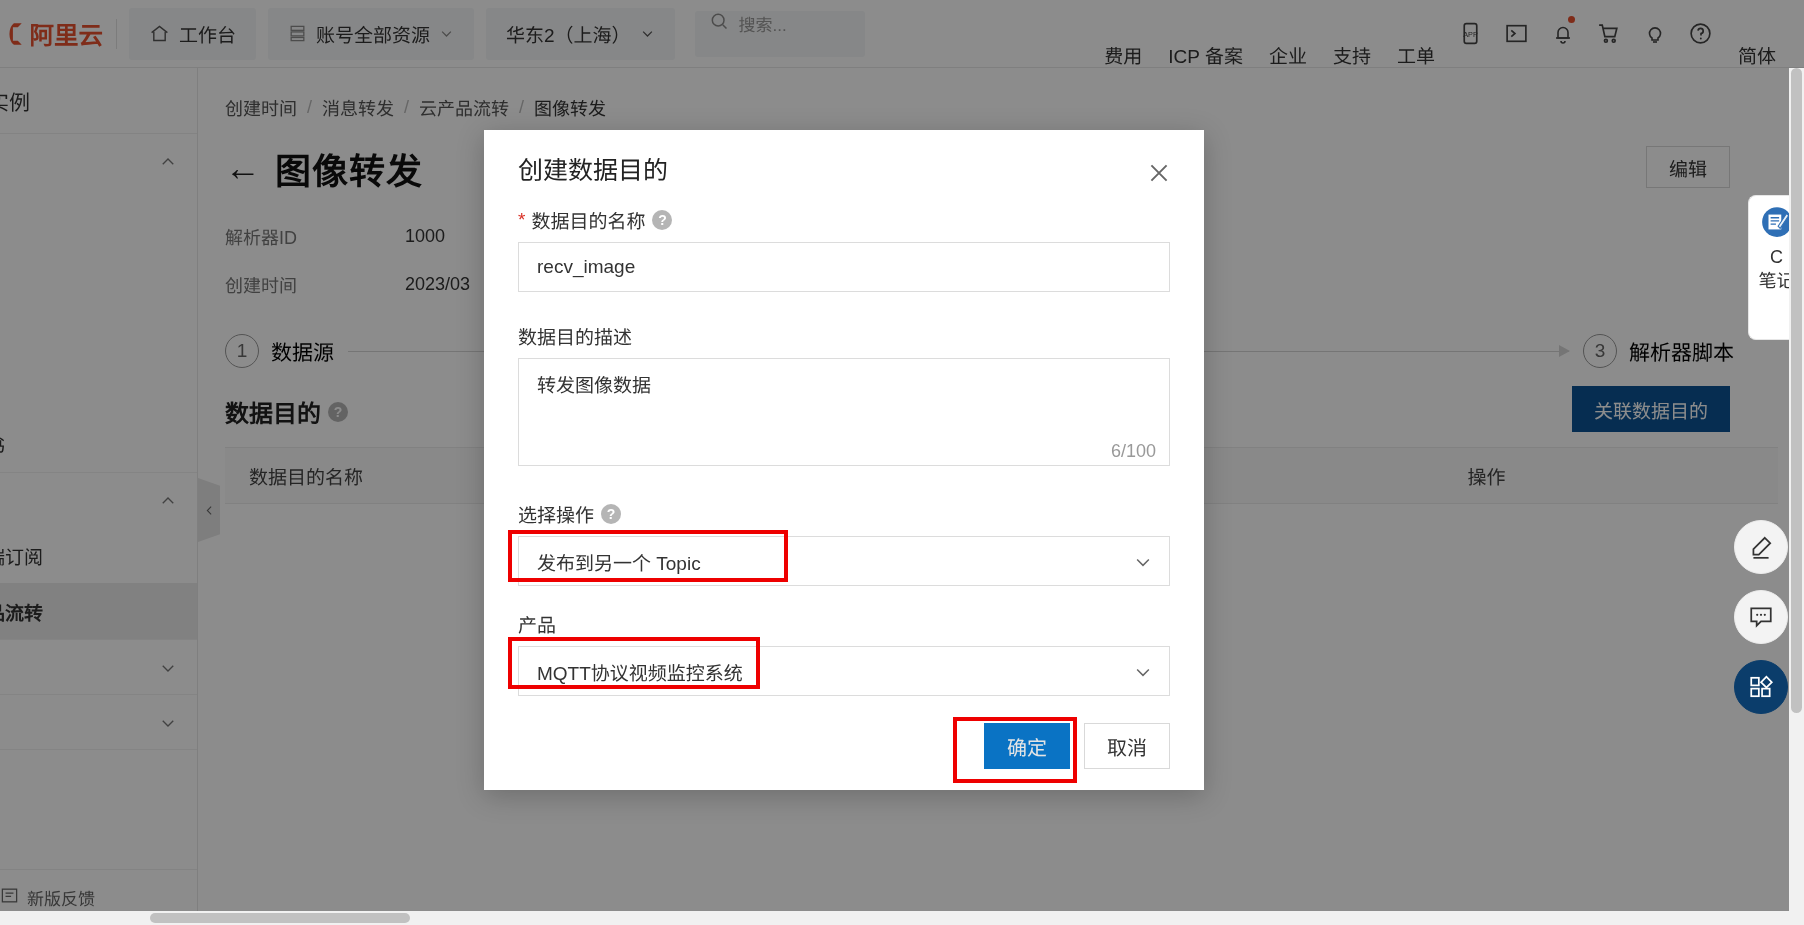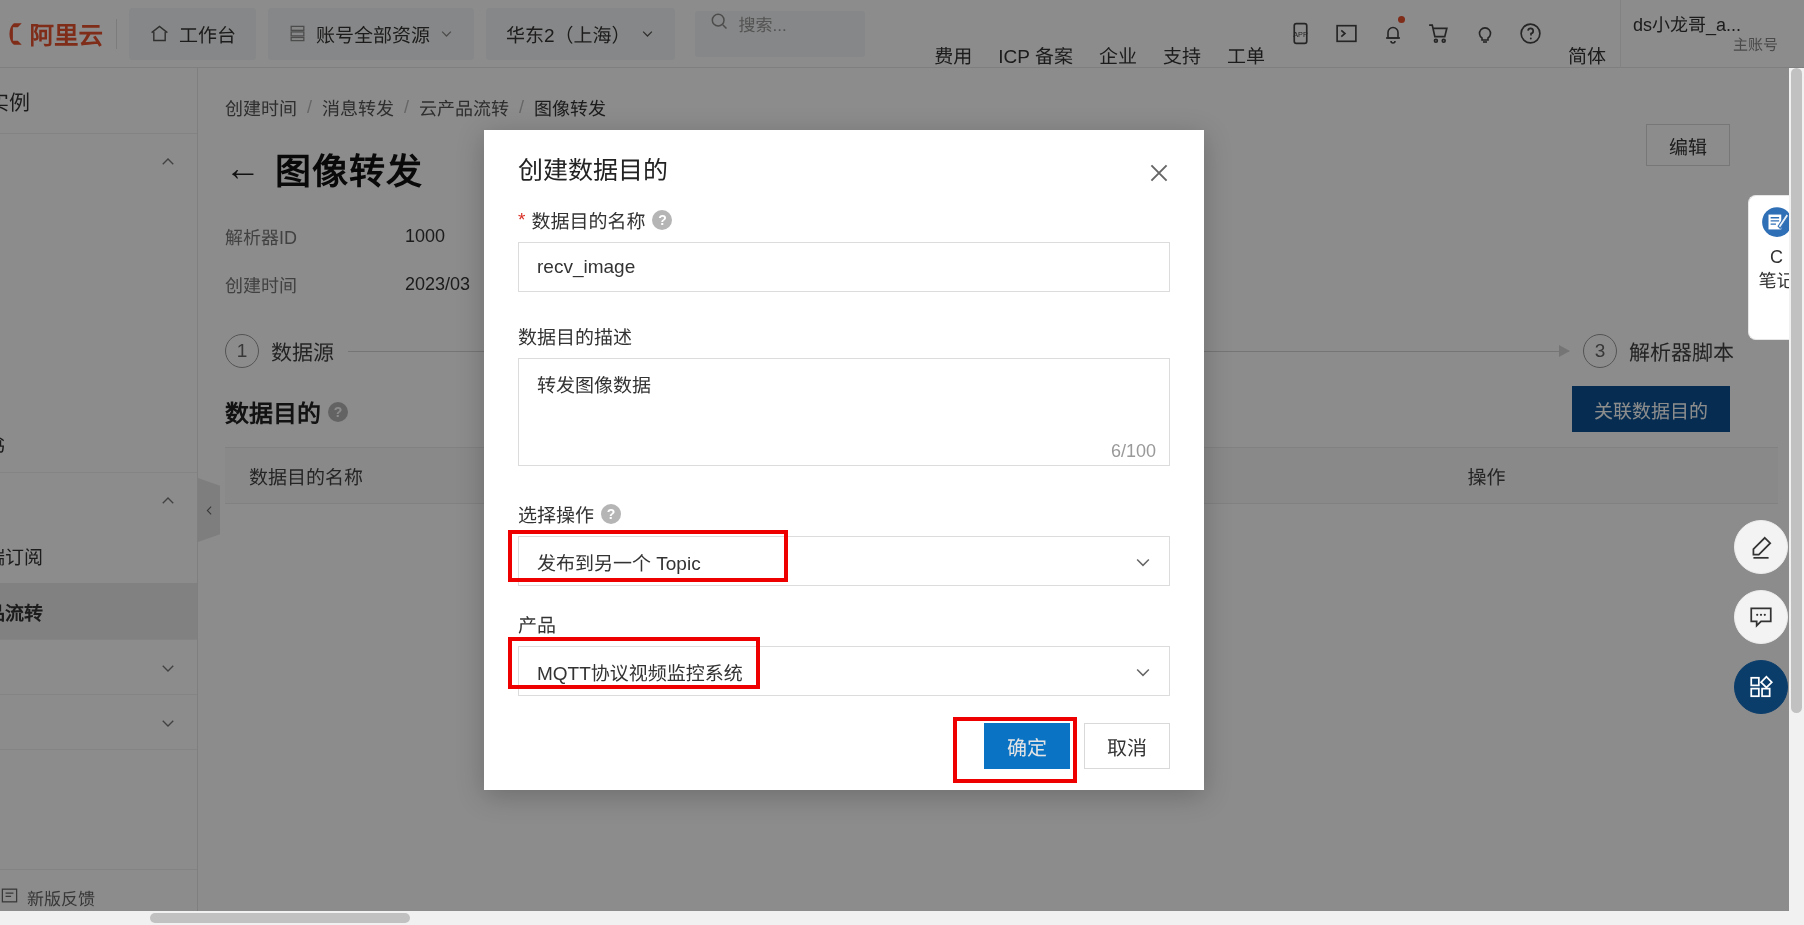--- a/index.html
+++ b/index.html
@@ -92,39 +92,39 @@
   .main { position:absolute; left:199px; top:68px; right:0; bottom:0; background:#fff; overflow:hidden; }
   .breadcrumb { padding:26px 0 0 26px; font-size:18px; color:#555; display:flex; gap:10px; align-items:center; }
   .breadcrumb .bc { cursor:pointer; }
   .breadcrumb .sep { color:#bbb; }
   .breadcrumb .bc.last { color:#333; cursor:default; }
 
   .page-head { display:flex; align-items:center; padding:22px 0 0 26px; position:relative; }
   .back-arrow { font-size:36px; color:#222; margin-right:14px; cursor:pointer; line-height:1; }
   .page-title { font-size:36px; font-weight:bold; color:#111; letter-spacing:1px; }
   .edit-btn {
-    position:absolute; right:74px; top:4px; width:84px; height:42px;
+    position:absolute; right:74px; top:26px; width:84px; height:42px;
     border:1px solid #d9d9d9; background:#fff; color:#333; font-size:19px;
     display:flex; align-items:center; justify-content:center; cursor:pointer;
   }
 
   .meta { padding-left:26px; margin-top:18px; font-size:18px; color:#555; }
   .meta-row { display:flex; align-items:center; height:48px; }
   .meta-row .k { width:180px; color:#777; }
   .meta-row .v { color:#333; width:270px; }
   .meta-row .v2 { color:#333; }
 
   
   .stepper { display:flex; align-items:center; padding:26px 70px 0 26px; }
   .step { display:flex; align-items:center; gap:12px; white-space:nowrap; }
   .step-num {
     width:34px; height:34px; border-radius:50%; border:1px solid #999;
     display:flex; align-items:center; justify-content:center; font-size:19px; color:#666;
   }
-  .step-label { font-size:21px; color:#404040; }
+  .step-label { font-size:21px; color:#000000; }
   .step-line { flex:1; height:1px; background:#d6d6d6; margin:0 14px; position:relative; }
   .step-line:after {
     content:""; position:absolute; right:-1px; top:-6px;
     border-left:11px solid #d6d6d6; border-top:6px solid transparent; border-bottom:6px solid transparent;
   }
 
   .sect-head { display:flex; align-items:center; padding:26px 0 0 26px; position:relative; }
   .sect-title { font-size:24px; font-weight:bold; color:#222; }
   .assoc-btn {
     position:absolute; right:74px; top:18px; height:46px; padding:0 22px;
@@ -344,24 +344,20 @@
         </span>
         <span class="nav-icon-btn">
           <svg width="25" height="25" viewBox="0 0 24 24" fill="none" stroke="#444" stroke-width="1.6">
             <circle cx="12" cy="12" r="9"></circle>
               <path d="M9.6 9.3 a2.5 2.5 0 1 1 2.9 2.7 V14"></path>
               <circle cx="12.3" cy="16.8" r="0.9" fill="#444" stroke="none"></circle>
           </svg>
         </span>
         <span class="lang">简体</span>
 
-        <div class="account">
-          <span class="name">ds小龙哥_a...</span>
-          <span class="sub">主账号</span>
-        </div>
       </div>
     </div>
 
     <div class="sidebar">
       <div class="sb-head">
         <span class="t">实例</span>
       </div>
 
       <div class="sb-group">
         <div class="sb-group-hd">

